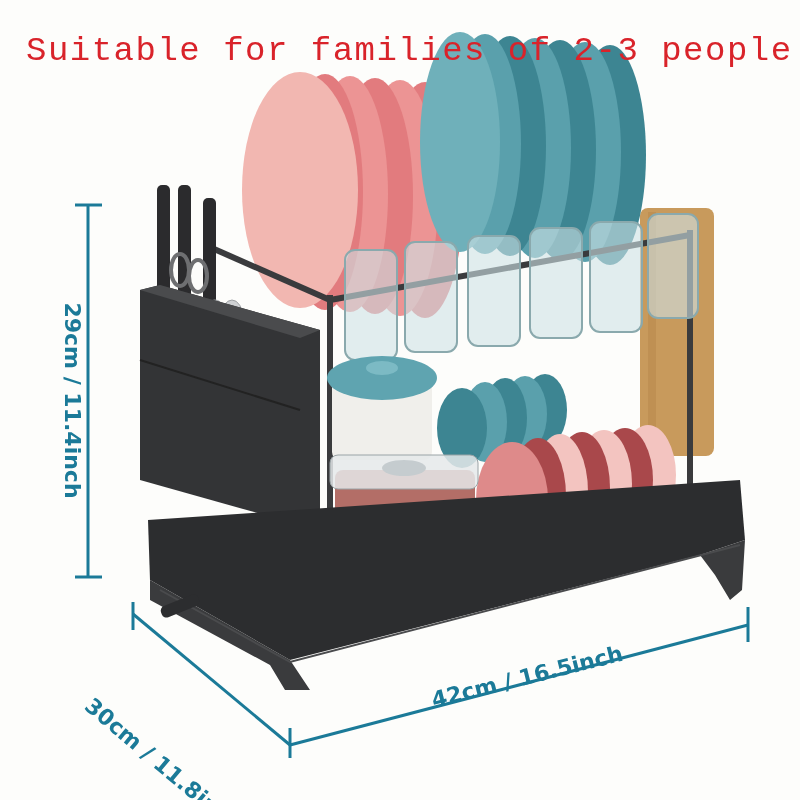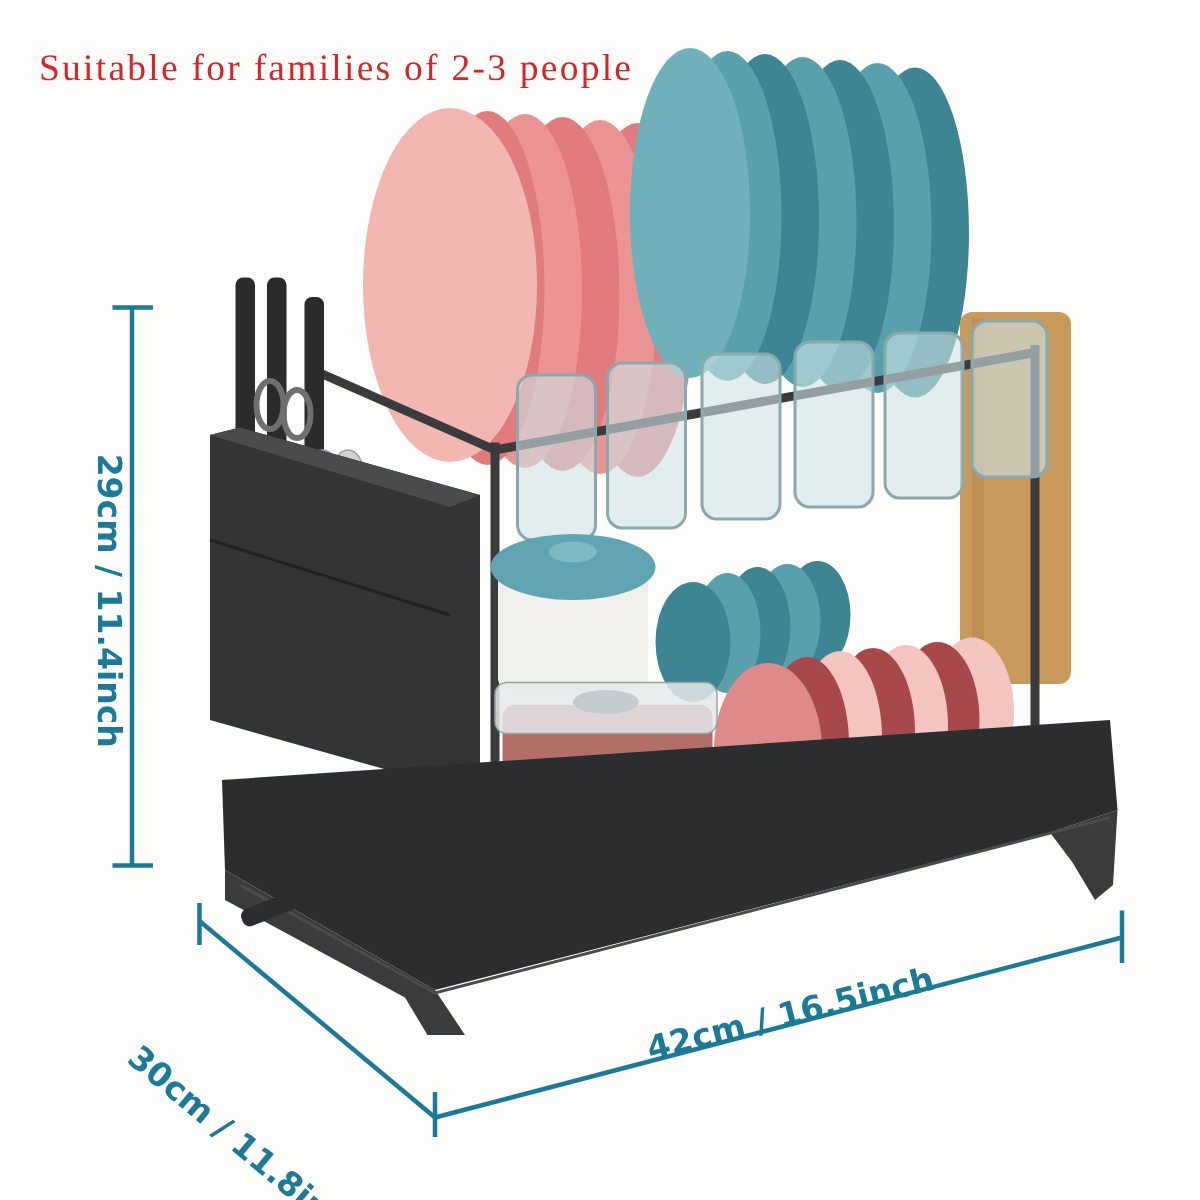--- a/index.html
+++ b/index.html
@@ -1,17 +1,17 @@
 <!DOCTYPE html>
 <html><head>
 <meta charset="utf-8">
 <style>
   html,body{margin:0;padding:0;background:#fdfdfb;}
   #canvas{position:relative;width:800px;height:800px;overflow:hidden;background:#fdfdfb;font-family:"Liberation Sans",sans-serif;}
-  #title{position:absolute;left:26px;top:32px;font-family:Liberation Serif, serif;font-size:25px;color:#d9232a;letter-spacing:1.5px;white-space:nowrap;z-index:5;text-align:right;}
+  #title{position:absolute;left:26px;top:32px;font-family:Liberation Mono, monospace;font-size:34px;color:#d9232a;letter-spacing:1.5px;white-space:nowrap;z-index:5;text-align:right;}
   .dim{position:absolute;font-family:"DejaVu Sans",sans-serif;font-weight:bold;color:#1b7a98;font-size:22px;white-space:nowrap;z-index:5;}
   #dim-height{left:-28px;top:388px;transform:rotate(90deg);transform-origin:center;width:200px;text-align:center;}
   #dim-depth{left:88px;top:690px;transform:rotate(40deg);transform-origin:left center;}
   #dim-width{left:432px;top:688px;transform:rotate(-14deg);transform-origin:left center;}
   svg{position:absolute;left:0;top:0;}
 </style>
 </head>
 <body>
 
 <div id="canvas">

